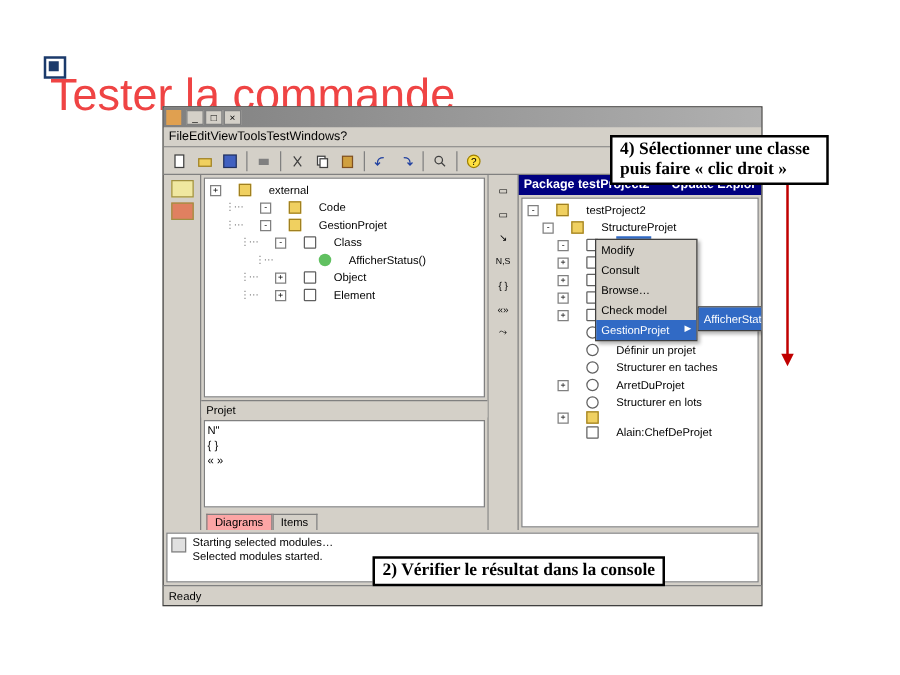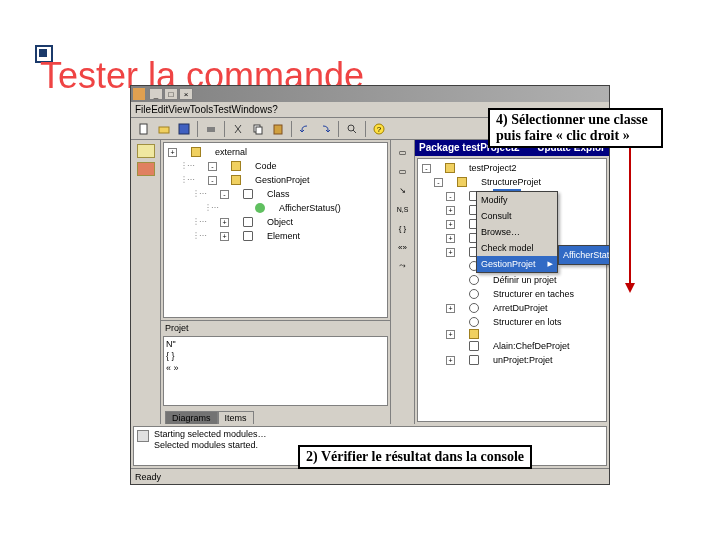--- a/index.html
+++ b/index.html
@@ -32,21 +32,21 @@
   .dots { color: #808080; font-size: 8px; letter-spacing: -1px; }
   .ind0 { padding-left: 2px; }
   .ind1 { padding-left: 14px; }
   .ind2 { padding-left: 26px; }
   .ind3 { padding-left: 38px; }
   .section-label { height: 14px; background: #d4d0c8; padding: 0 4px; font-size: 9px; line-height: 14px; border-top: 1px solid #808080; }
   .lower-panel { height: 70px; background: #fff; border: 1px solid #808080; margin: 2px; padding: 2px; font-size: 9px; }
   .lower-item { display: flex; align-items: center; gap: 3px; margin-bottom: 2px; }
   .tabs { height: 16px; display: flex; align-items: flex-end; padding-left: 4px; }
   .tab { padding: 1px 6px; font-size: 9px; background: #d4d0c8; border: 1px solid #808080; border-bottom: none; }
-  .tab.active { background: #737373; }
+  .tab.active { background: #fca5a5; }
   .tool-col { width: 24px; background: #d4d0c8; border-right: 1px solid #808080; display: flex; flex-direction: column; align-items: center; padding-top: 4px; gap: 3px; }
   .tool-btn { width: 18px; height: 16px; background: #d4d0c8; border: 1px solid #d4d0c8; display: flex; align-items: center; justify-content: center; font-size: 8px; }
   .right-col { flex: 1; display: flex; flex-direction: column; }
   .right-header { height: 16px; background: #000080; color: #fff; font-size: 10px; font-weight: bold; padding: 0 4px; line-height: 16px; display: flex; justify-content: space-between; }
   .right-tree { flex: 1; background: #fff; border: 1px solid #808080; margin: 2px; padding: 2px; font-size: 9px; line-height: 14px; position: relative; }
   .selected { background: #316ac5; color: #fff; padding: 0 2px; }
   .context-menu { position: absolute; top: 32px; left: 58px; width: 82px; background: #d4d0c8; border: 1px solid #404040; box-shadow: 2px 2px 3px rgba(0,0,0,0.3); font-size: 9px; z-index: 10; text-align: center; }
   .ctx-item { padding: 1px 4px; display: flex; justify-content: space-between; align-items: center; }
   .ctx-item.hl { background: #316ac5; color: #fff; }
   .ctx-arrow { font-size: 7px; }
@@ -299,25 +299,20 @@
         <div class="tree-item ind2">
             <span class="exp">+</span>
             <span class="tree-icon folder-icon"></span>
             <span></span>
           </div>
         <div class="tree-item ind2">
             <span style="width:9px"></span>
             <span class="tree-icon class-icon"></span>
             <span>Alain:ChefDeProjet</span>
           </div>
-        <div class="tree-item ind2">
-            <span class="exp">+</span>
-            <span class="tree-icon class-icon"></span>
-            <span>unProjet:Projet</span>
-          </div>
 
         <div class="context-menu">
           <div class="ctx-item">
               <span>Modify</span>
             </div>
           <div class="ctx-item">
               <span>Consult</span>
             </div>
           <div class="ctx-item">
               <span>Browse…</span>

